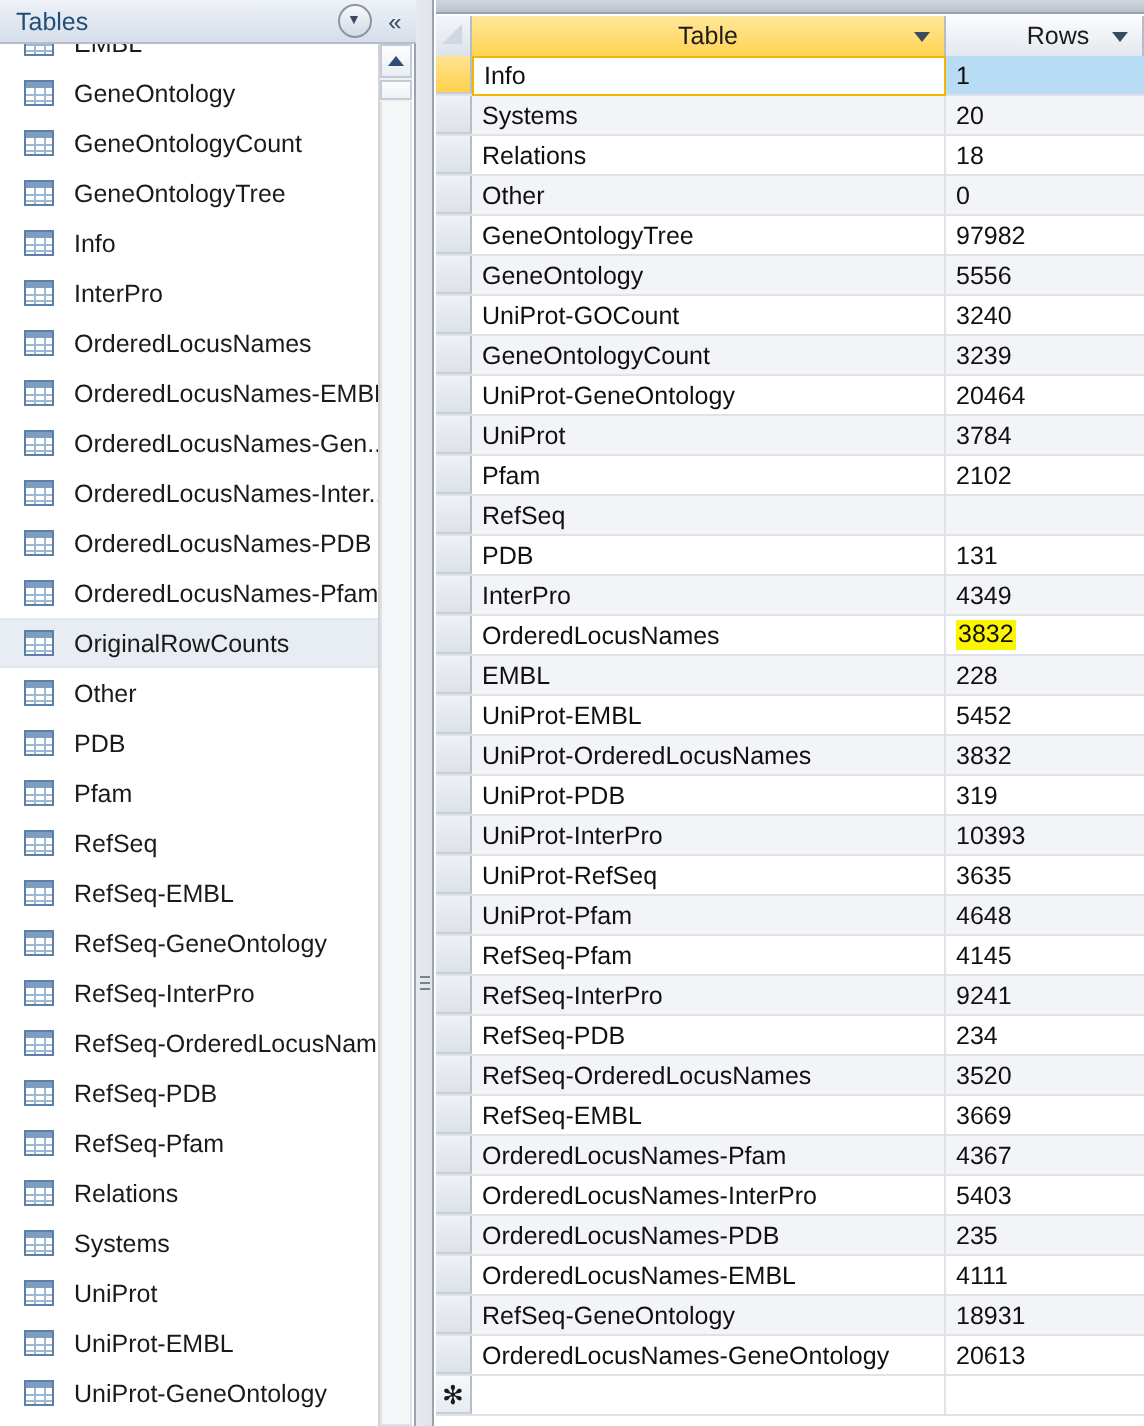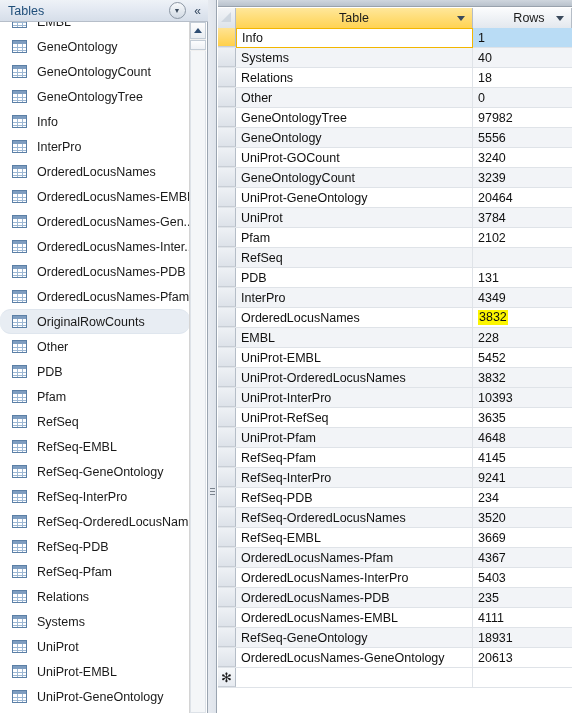--- a/index.html
+++ b/index.html
@@ -89,21 +89,20 @@
     padding-left: 12px;
     box-sizing: border-box;
     font-size: 12.5px;
     color: #1a1a1a;
     white-space: nowrap;
   }
   .nav-item.selected {
     background: #e8edf3;
     border-top: 1px solid #dfe6ee;
     border-bottom: 1px solid #dfe6ee;
-    border-radius: 11px;
   }
   .nav-item .label { margin-left: 10px; }
 
   
   .tbl-icon {
     width: 15px; height: 13px;
     box-sizing: border-box;
     border: 1px solid #5b7fa6;
     background: #ffffff;
     position: relative;
@@ -634,21 +633,21 @@
 
     <div id="rows-wrap">
         <div class="ds-row white current">
           <div class="rowsel"></div>
           <div class="cell c-table">Info</div>
           <div class="cell c-rows">1</div>
         </div>
         <div class="ds-row alt">
           <div class="rowsel"></div>
           <div class="cell c-table">Systems</div>
-          <div class="cell c-rows">40</div>
+          <div class="cell c-rows">20</div>
         </div>
         <div class="ds-row white">
           <div class="rowsel"></div>
           <div class="cell c-table">Relations</div>
           <div class="cell c-rows">18</div>
         </div>
         <div class="ds-row alt">
           <div class="rowsel"></div>
           <div class="cell c-table">Other</div>
           <div class="cell c-rows">0</div>
@@ -716,20 +715,25 @@
         </div>
         <div class="ds-row white">
           <div class="rowsel"></div>
           <div class="cell c-table">UniProt-EMBL</div>
           <div class="cell c-rows">5452</div>
         </div>
         <div class="ds-row alt">
           <div class="rowsel"></div>
           <div class="cell c-table">UniProt-OrderedLocusNames</div>
           <div class="cell c-rows">3832</div>
+        </div>
+        <div class="ds-row white">
+          <div class="rowsel"></div>
+          <div class="cell c-table">UniProt-PDB</div>
+          <div class="cell c-rows">319</div>
         </div>
         <div class="ds-row alt">
           <div class="rowsel"></div>
           <div class="cell c-table">UniProt-InterPro</div>
           <div class="cell c-rows">10393</div>
         </div>
         <div class="ds-row white">
           <div class="rowsel"></div>
           <div class="cell c-table">UniProt-RefSeq</div>
           <div class="cell c-rows">3635</div>

